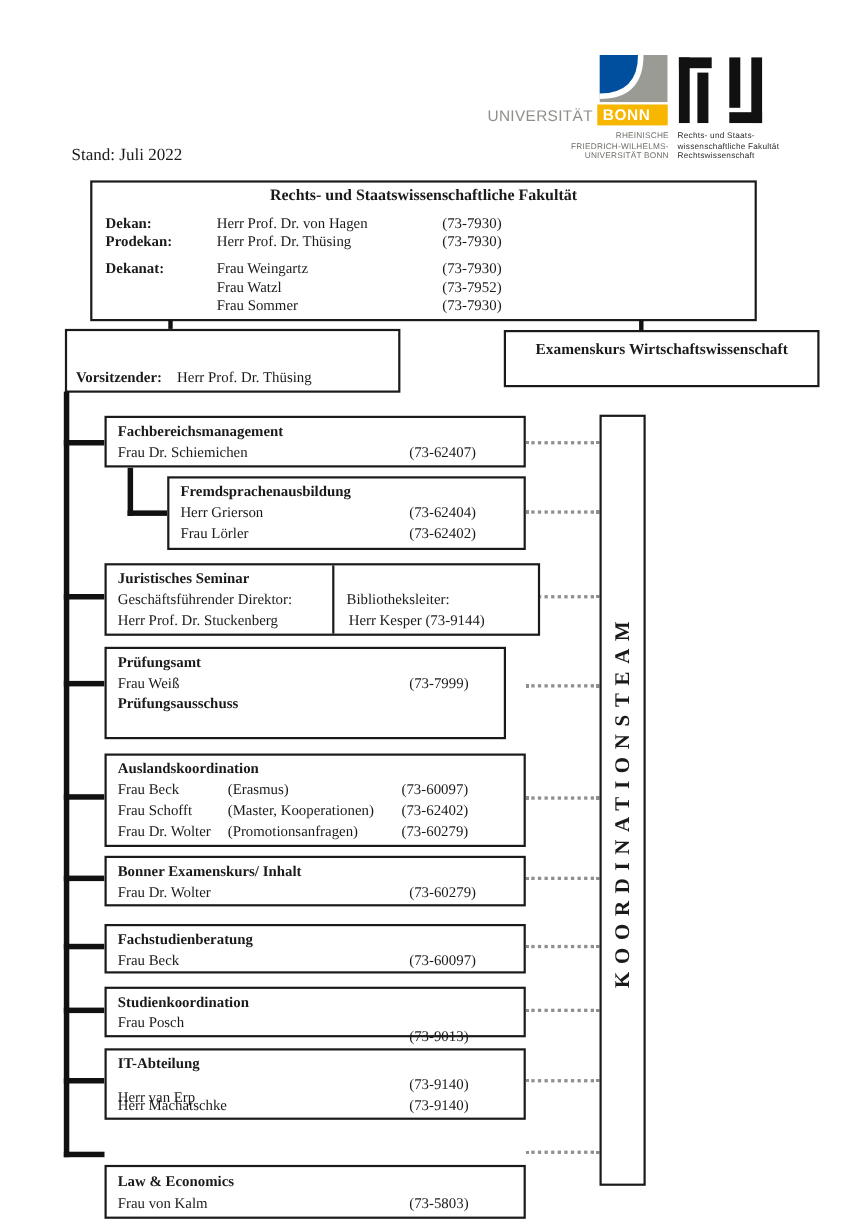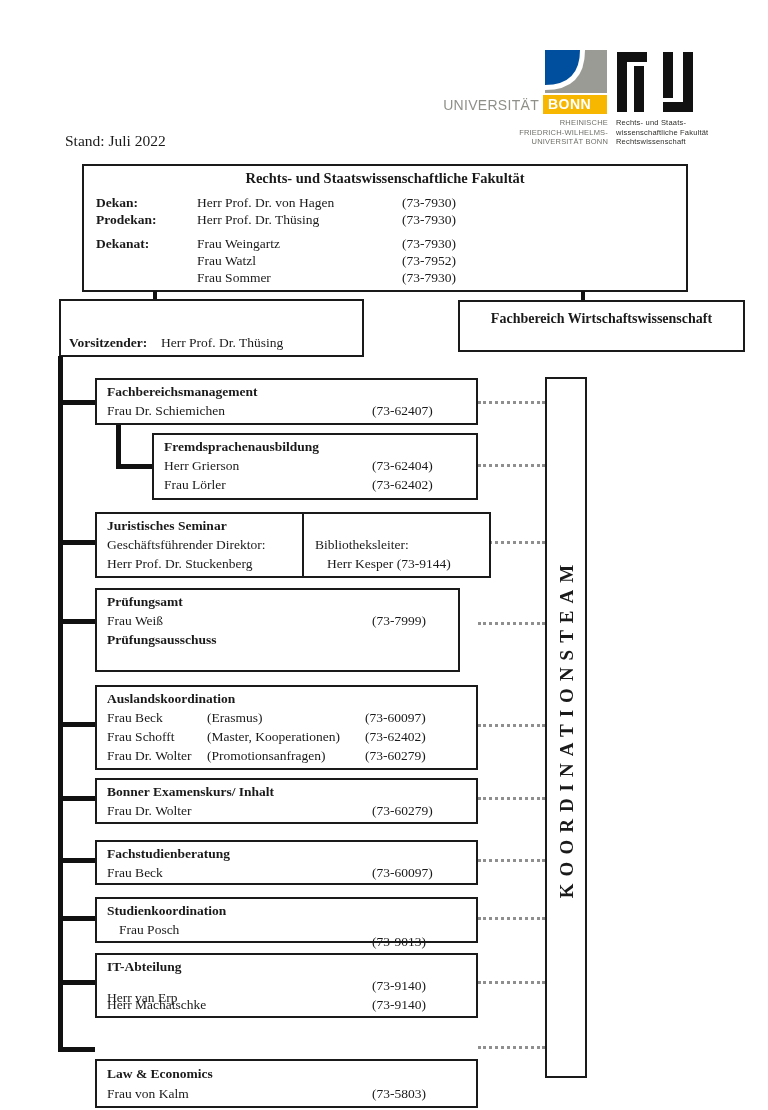--- a/index.html
+++ b/index.html
@@ -93,21 +93,21 @@
 
 <div class="spine" style="left:153px;top:291px;width:4px;height:9px"></div>
 <div class="spine" style="left:581px;top:291px;width:4px;height:10px"></div>
 
 <div class="box" style="left:59px;top:299px;width:305px;height:58px">
   <span class="bold" style="left:8px;top:33px">Vorsitzender:</span>
   <span style="left:100px;top:33px">Herr Prof. Dr. Thüsing</span>
 </div>
 
 <div class="box" style="left:458px;top:300px;width:287px;height:52px">
-  <span class="bold ctr" style="top:8px;font-size:14px">Fachbereich Wirtschaftswissenschaft</span>
+  <span class="bold ctr" style="top:8px;font-size:14px">Examenskurs Wirtschaftswissenschaft</span>
 </div>
 
 <div class="spine" style="left:58px;top:356px;width:5px;height:696px"></div>
 <div class="spine" style="left:58px;top:400px;width:37px;height:5px"></div>
 <div class="spine" style="left:58px;top:540px;width:37px;height:5px"></div>
 <div class="spine" style="left:58px;top:619px;width:37px;height:5px"></div>
 <div class="spine" style="left:58px;top:722px;width:37px;height:5px"></div>
 <div class="spine" style="left:58px;top:796px;width:37px;height:5px"></div>
 <div class="spine" style="left:58px;top:858px;width:37px;height:5px"></div>
 <div class="spine" style="left:58px;top:916px;width:37px;height:5px"></div>
@@ -144,21 +144,21 @@
   <span style="left:10px;top:41px">Frau Lörler</span>
   <span style="left:218px;top:41px">(73-62402)</span>
 </div>
 
 <div class="box" style="left:95px;top:512px;width:396px;height:66px">
   <div style="position:absolute;left:205px;top:0;bottom:0;border-left:2px solid #1a1a1a"></div>
   <span class="bold" style="left:10px;top:3px">Juristisches Seminar</span>
   <span style="left:10px;top:22px">Geschäftsführender Direktor:</span>
   <span style="left:10px;top:41px">Herr Prof. Dr. Stuckenberg</span>
   <span style="left:218px;top:22px">Bibliotheksleiter:</span>
-  <span style="left:230px;top:41px">Herr Kesper (73-9144)</span>
+  <span style="left:220px;top:41px">Herr Kesper (73-9144)</span>
 </div>
 
 <div class="box" style="left:95px;top:588px;width:365px;height:84px">
   <span class="bold" style="left:10px;top:3px">Prüfungsamt</span>
   <span style="left:10px;top:22px">Frau Weiß</span>
   <span style="left:275px;top:22px">(73-7999)</span>
   <span class="bold" style="left:10px;top:41px">Prüfungsausschuss</span>
 </div>
 
 <div class="box" style="left:95px;top:685px;width:383px;height:85px">
@@ -181,21 +181,21 @@
 </div>
 
 <div class="box" style="left:95px;top:840px;width:383px;height:45px">
   <span class="bold" style="left:10px;top:3px">Fachstudienberatung</span>
   <span style="left:10px;top:22px">Frau Beck</span>
   <span style="left:275px;top:22px">(73-60097)</span>
 </div>
 
 <div class="box" style="left:95px;top:897px;width:383px;height:46px">
   <span class="bold" style="left:10px;top:3px">Studienkoordination</span>
-  <span style="left:22px;top:22px">Frau Posch</span>
+  <span style="left:10px;top:22px">Frau Posch</span>
   <span style="left:275px;top:34px">(73-9013)</span>
 </div>
 
 <div class="box" style="left:95px;top:953px;width:383px;height:65px">
   <span class="bold" style="left:10px;top:3px">IT-Abteilung</span>
   <span style="left:10px;top:34px">Herr van Erp</span>
   <span style="left:275px;top:22px">(73-9140)</span>
   <span style="left:10px;top:41px">Herr Machatschke</span>
   <span style="left:275px;top:41px">(73-9140)</span>
 </div>

